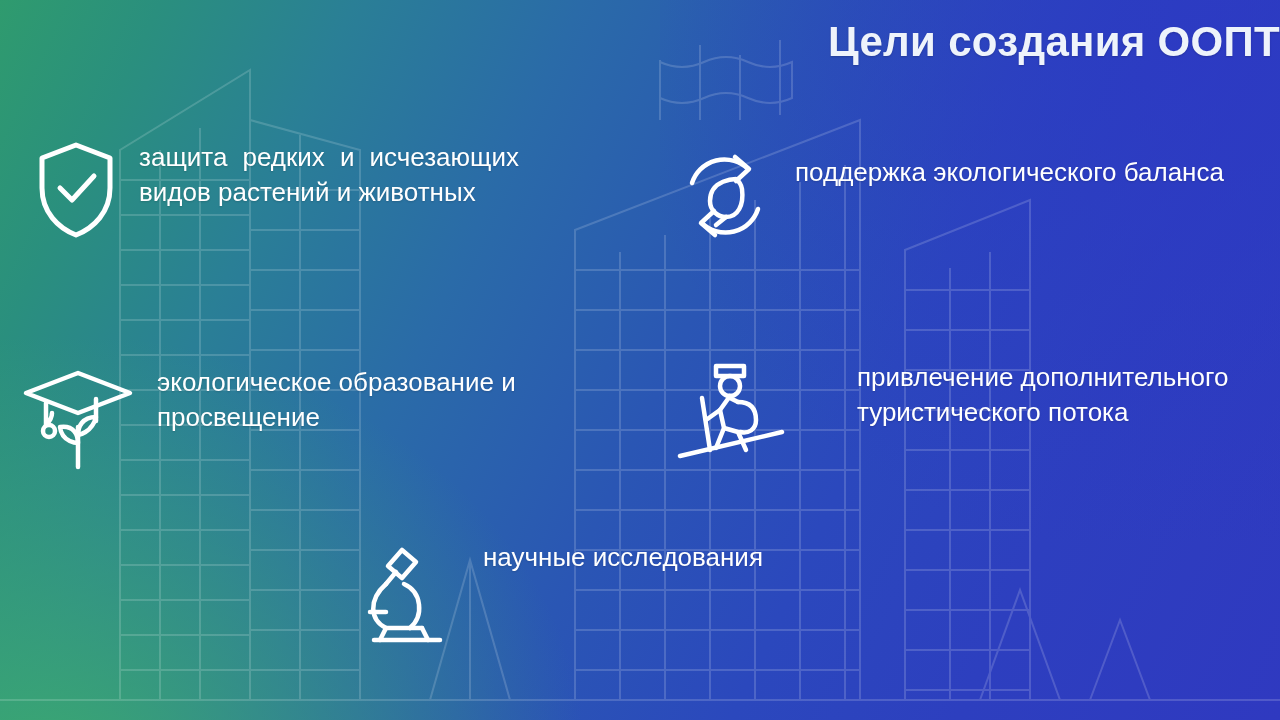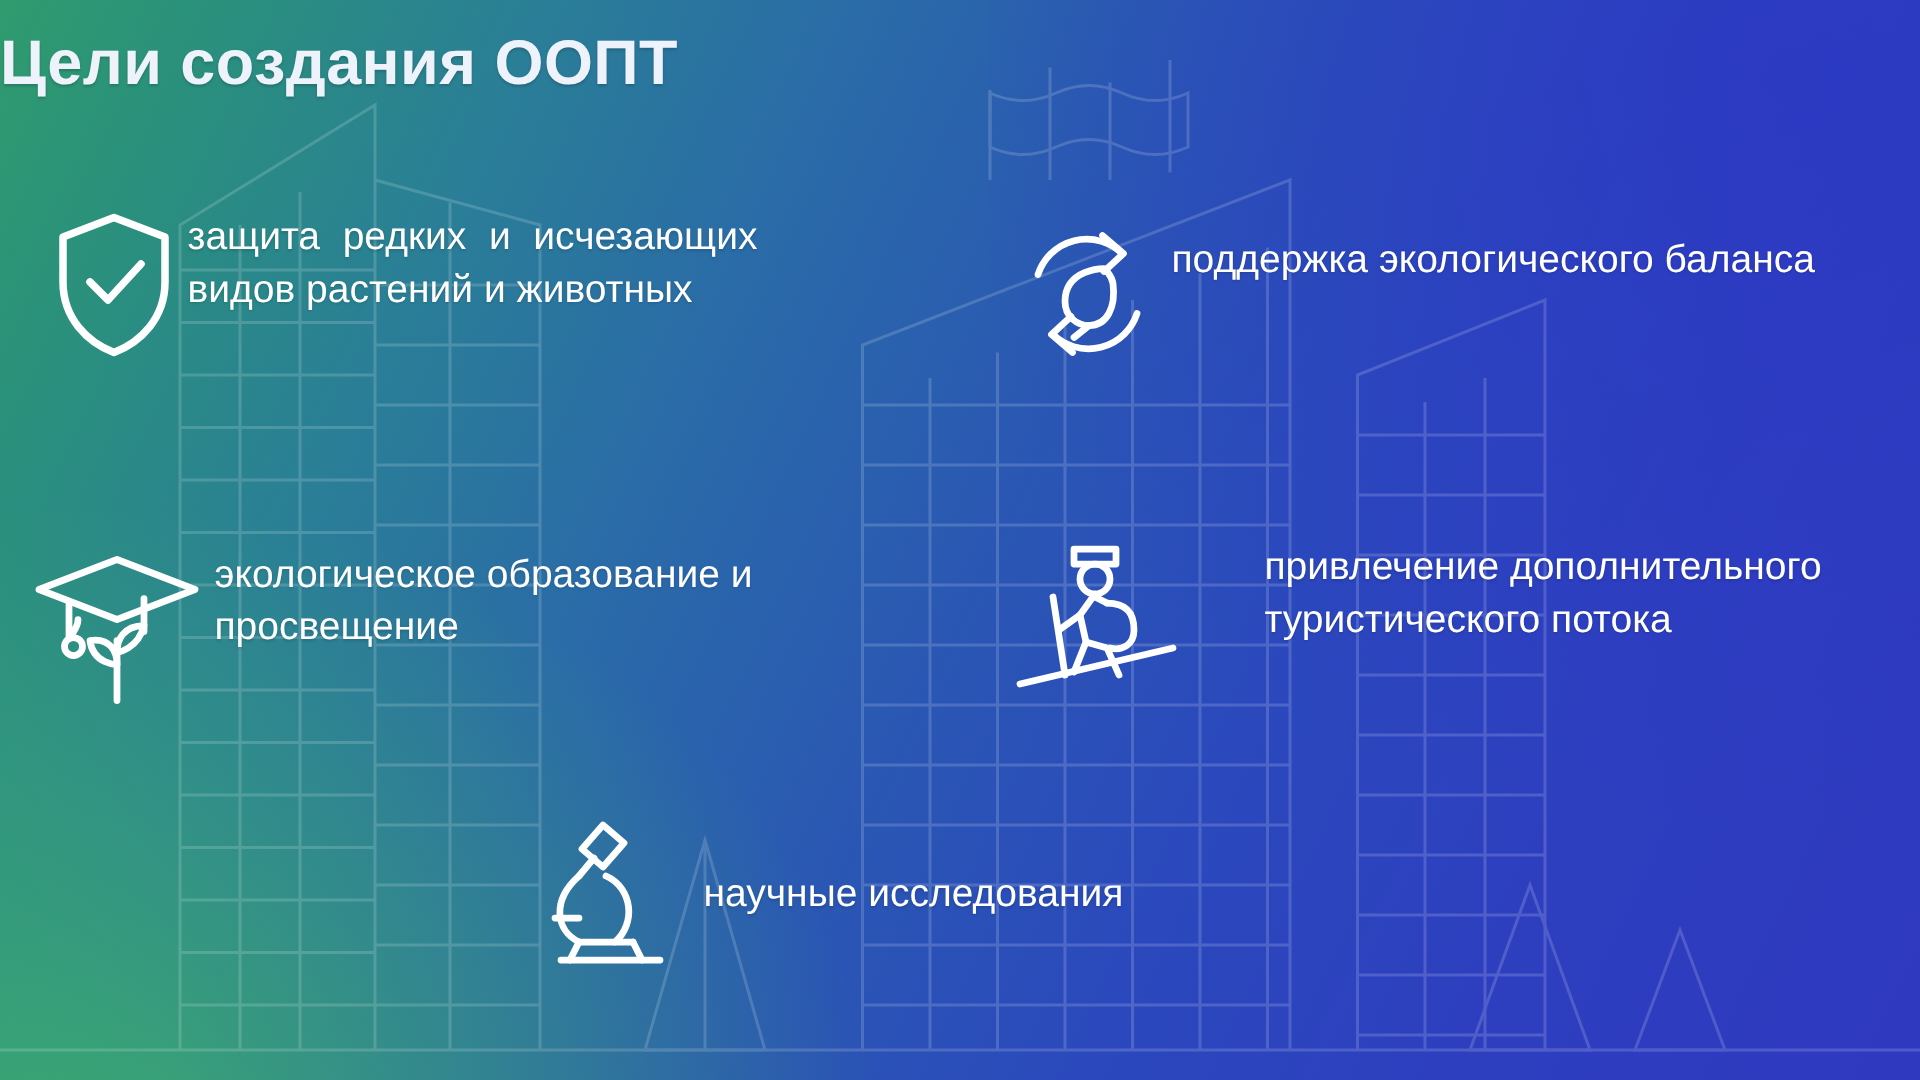--- a/index.html
+++ b/index.html
@@ -51,53 +51,53 @@
     opacity: 0.16;
     pointer-events: none;
   }
   .watermark svg { display: block; }
 
   .title {
     position: absolute;
     top: 18px;
     left: 0;
     width: 100%;
-    text-align: left;
+    text-align: right;
     color: #eef3fb;
     font-size: 42px;
     font-weight: bold;
     letter-spacing: 0.3px;
     text-shadow: 0 1px 2px rgba(0,0,0,0.18);
   }
 
   .item {
     position: absolute;
     display: flex;
     align-items: flex-start;
-    gap: 7px;
+    gap: 21px;
   }
   .item .icon {
     flex: 0 0 auto;
     color: #ffffff;
   }
   .item .icon svg { display: block; }
   .item .label {
     color: #ffffff;
     font-size: 26px;
     line-height: 1.35;
     text-shadow: 0 1px 2px rgba(0,0,0,0.15);
   }
 
   
   #item-protection { left: 34px;  top: 140px;  width: 530px; }
   #item-protection .label { width: 380px; text-align: justify; }
   #item-balance    { left: 676px; top: 145px;  width: 580px; }
   #item-education  { left: 18px;  top: 355px;  width: 520px; margin-top: 10px; }
   #item-tourism    { left: 672px; top: 352px;  width: 580px; }
-  #item-research   { left: 352px; top: 540px;  width: 560px; align-items: center; }
+  #item-research   { left: 352px; top: 540px;  width: 560px; }
 
   #item-balance .label { padding-top: 10px; }
   #item-tourism .label { padding-top: 8px; margin-left: 46px; }
   #item-research .label { padding-top: 0; }
 </style>
 </head>
 <body>
 
 <div class="slide">
 

